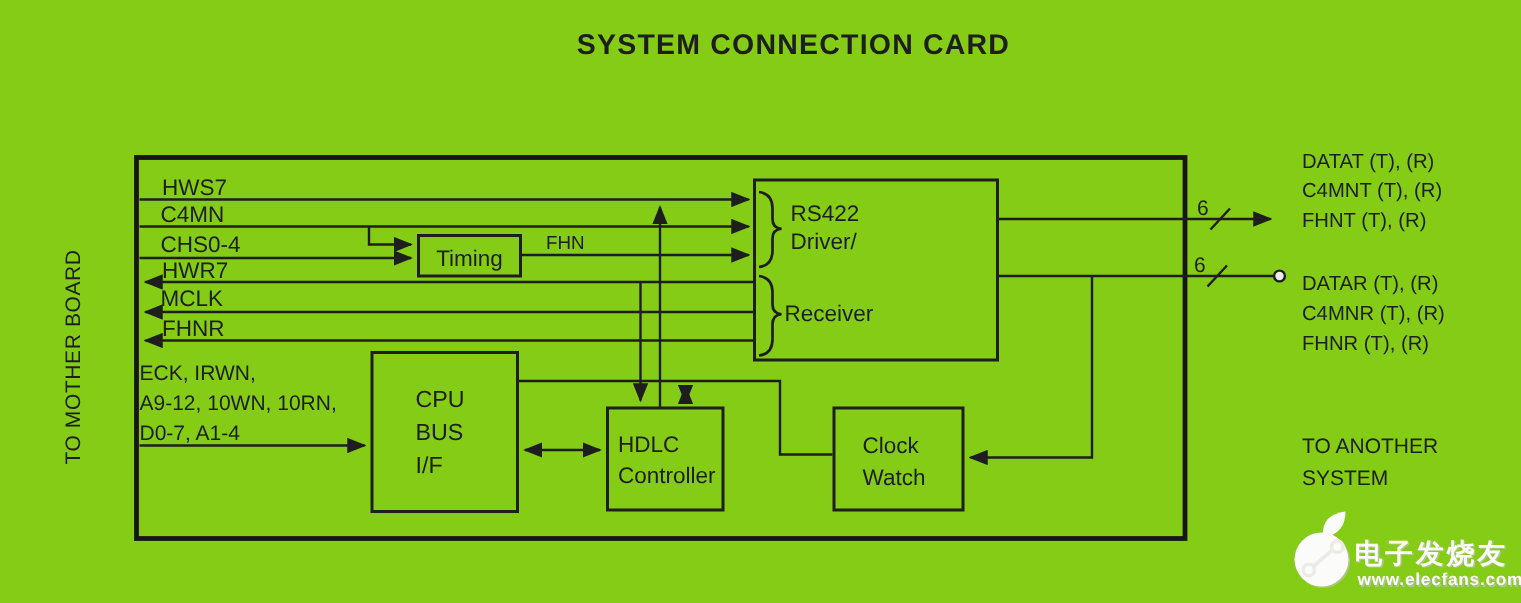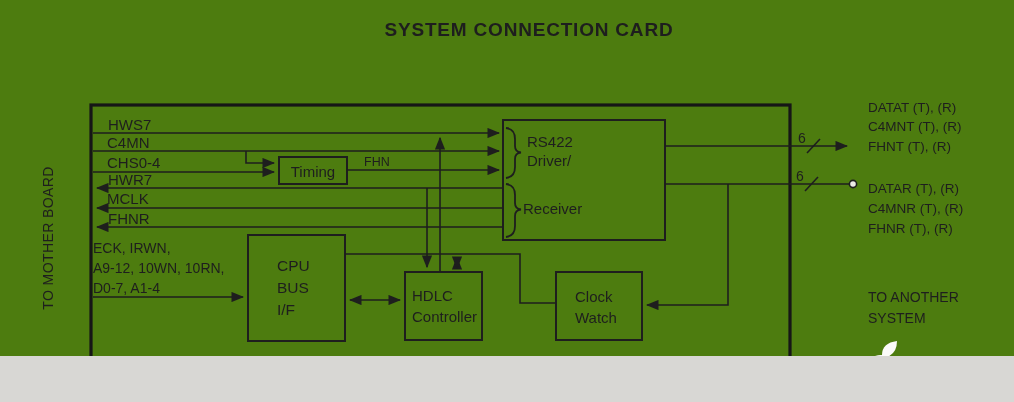--- a/index.html
+++ b/index.html
@@ -1,18 +1,18 @@
 <!DOCTYPE html>
 <html><head>
 <meta charset="utf-8">
 <style>
   html,body{margin:0;padding:0;background:#d8d7d4;}
   .stage{
-    position:relative;width:1014px;height:356px;overflow:hidden;
-    background:#4d7c0f;
+    position:relative;width:1014px;height:402px;overflow:hidden;
+    background:#84cc16;
     font-family:"Liberation Sans", sans-serif;
   }
   svg{display:block;}
   svg text{fill:#1e1e1e;font-family:"Liberation Sans", sans-serif;}
   .ln{stroke:#1e1e1e;stroke-width:1.6;fill:none;stroke-linecap:butt;}
   .bx{stroke:#1e1e1e;stroke-width:2;fill:none;}
   .bigbx{stroke:#161616;stroke-width:3.2;fill:none;}
   .brace{stroke:#1e1e1e;stroke-width:1.8;fill:none;}
   .wm-shadow{fill:#c7c5c0;opacity:.65;}
   .wm-main{fill:#fbfbf9;}

